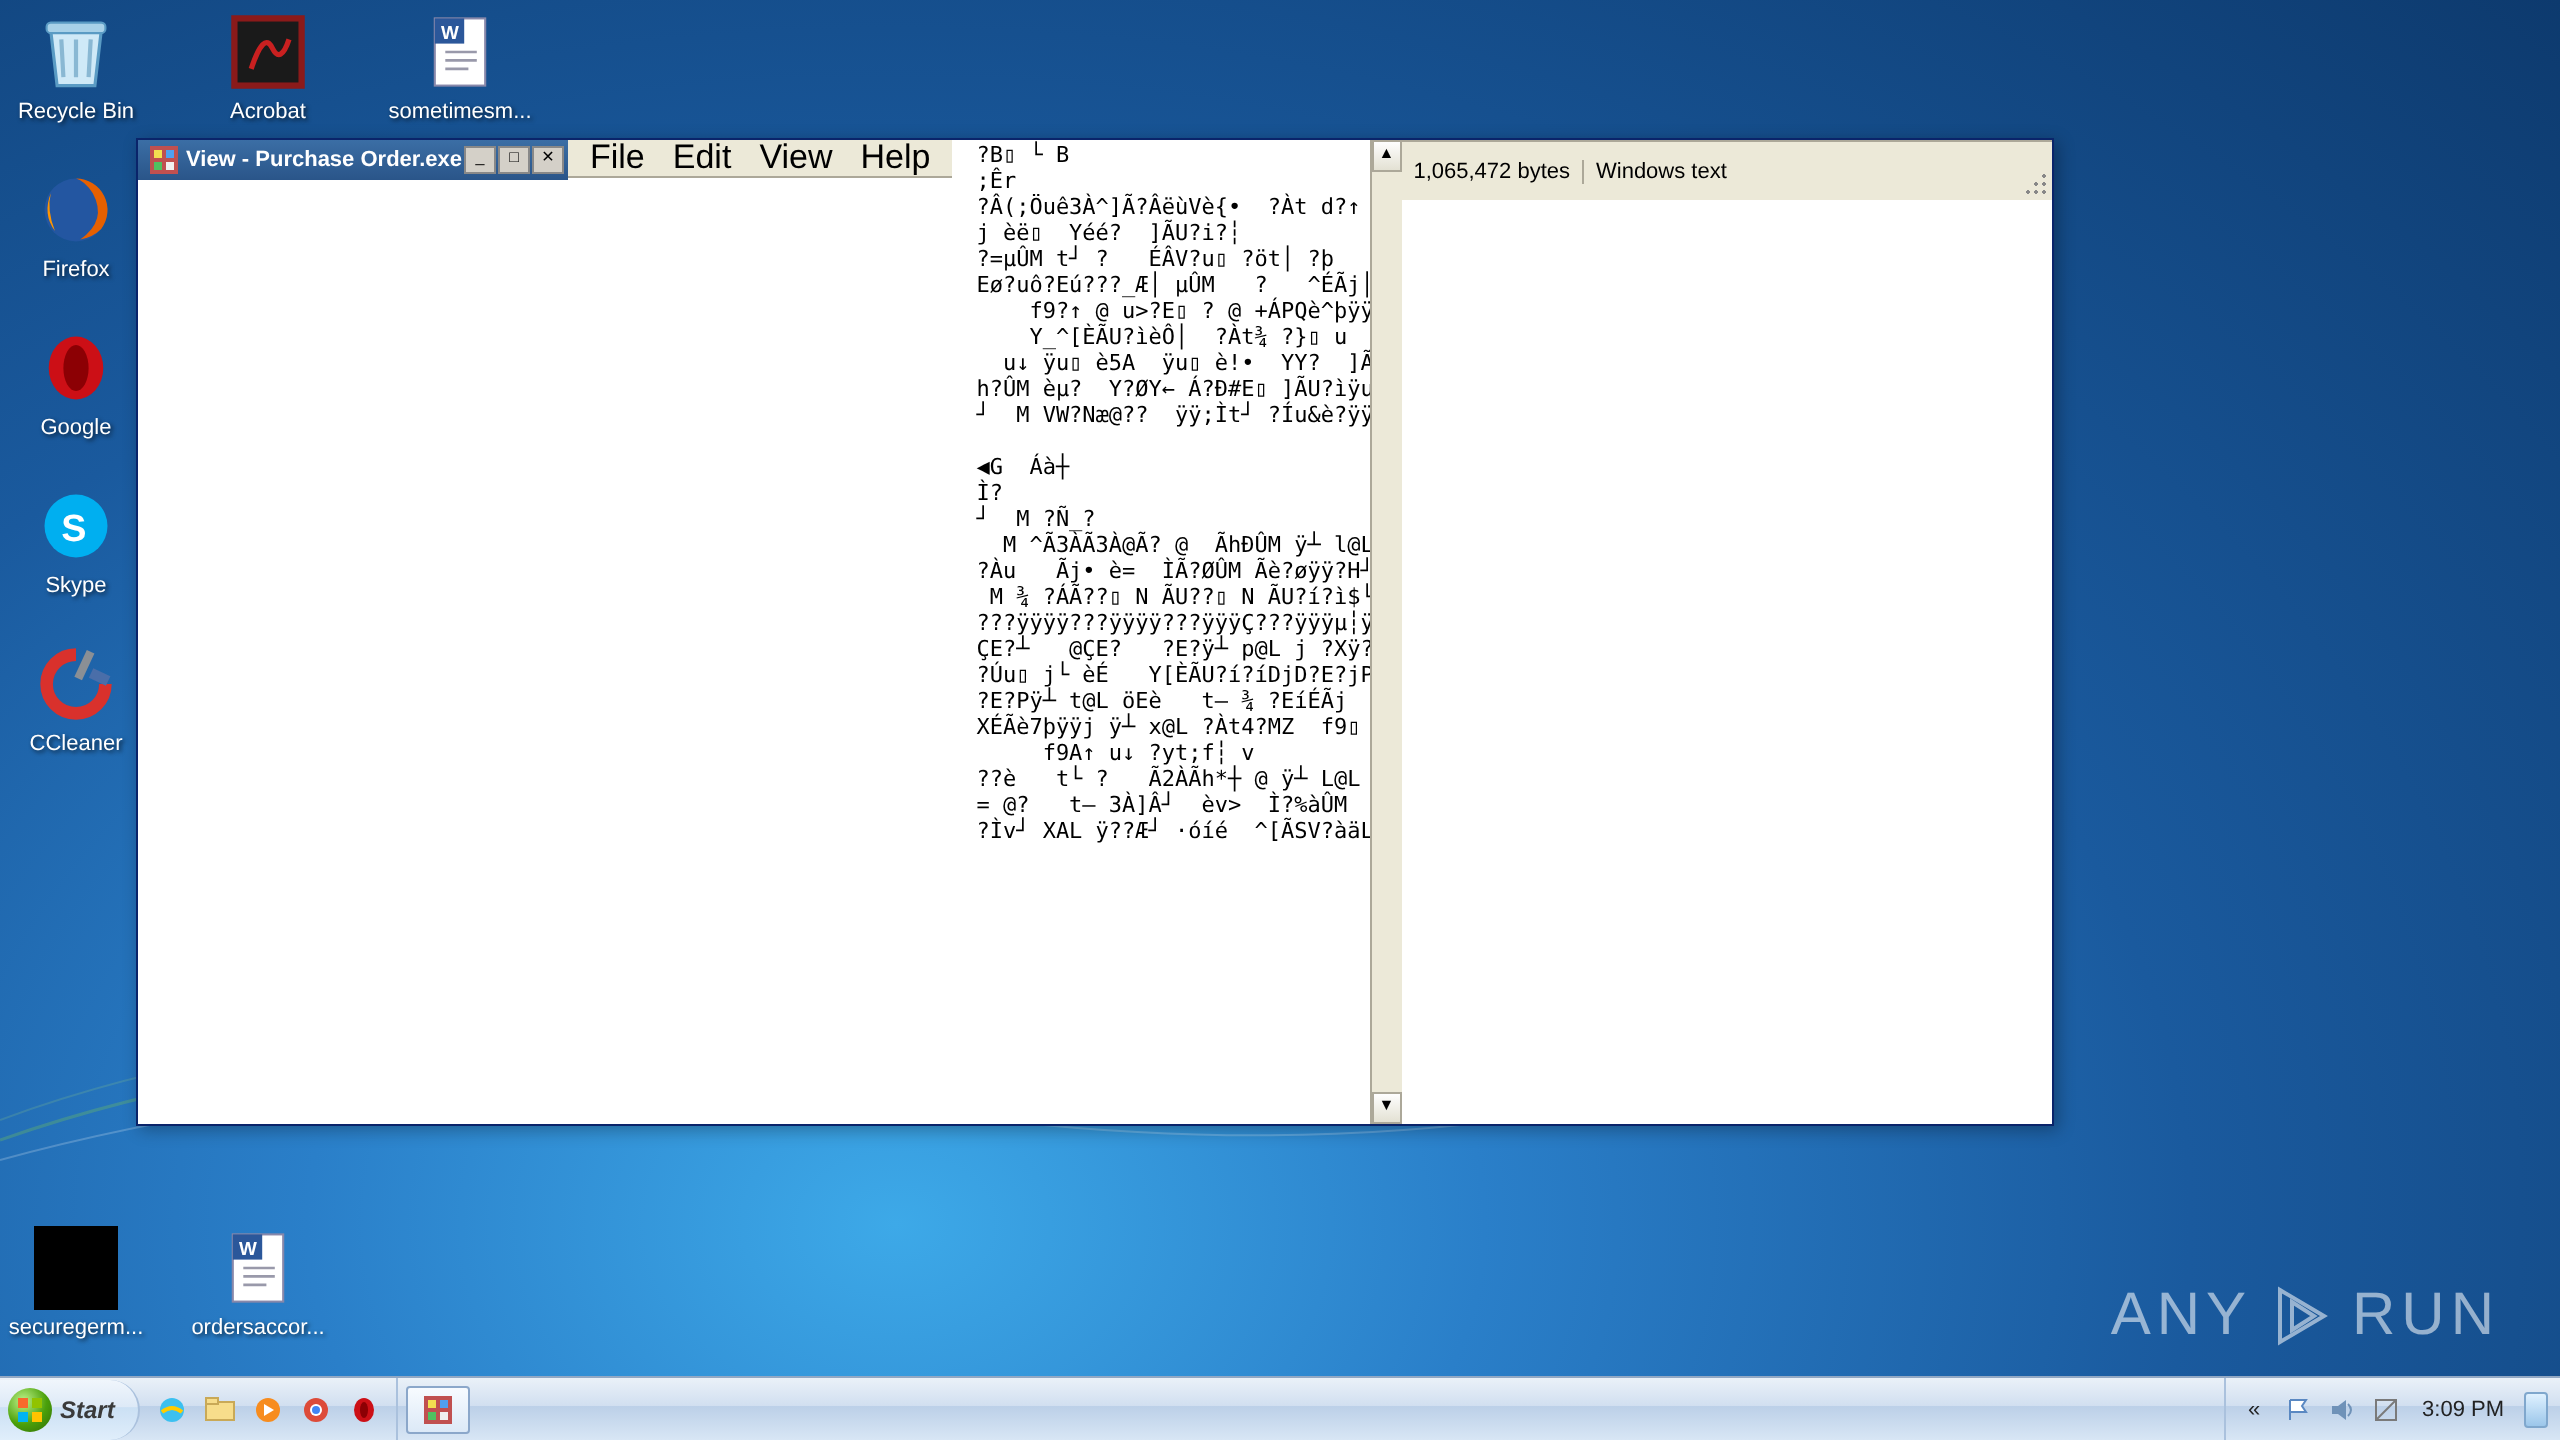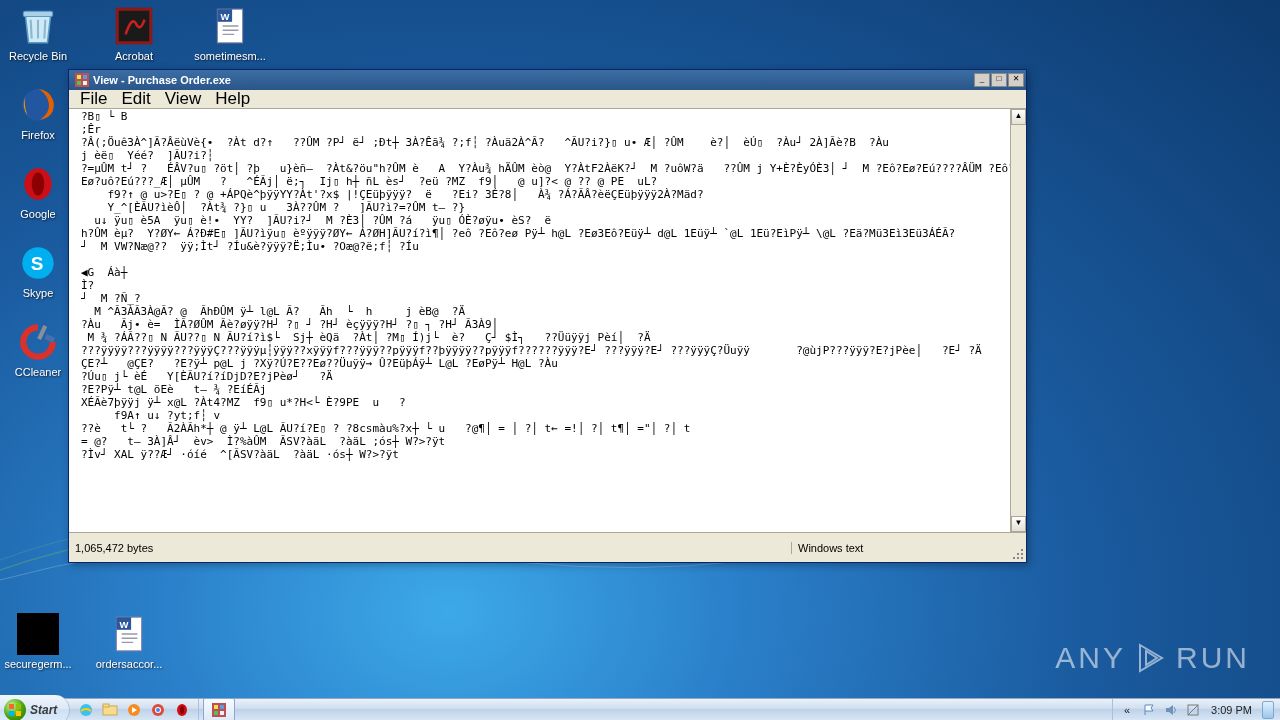--- a/index.html
+++ b/index.html
@@ -9,21 +9,21 @@
 .swoosh { position: absolute; left: 0; bottom: 120px; width: 900px; height: 120px; pointer-events: none; opacity: 0.35; }
 
 .desktop-icons { position: absolute; top: 5px; left: 5px; display: flex; flex-direction: column; gap: 22px; }
 .icon-row { display: flex; gap: 30px; }
 .desktop-icon { width: 66px; display: flex; flex-direction: column; align-items: center; gap: 3px; cursor: pointer; }
 .desktop-icon .ic { width: 42px; height: 42px; display: flex; align-items: center; justify-content: center; font-size: 32px; }
 .desktop-icon .lbl { color: #fff; font-size: 11px; text-align: right; text-shadow: 1px 1px 2px rgba(0,0,0,0.7); line-height: 1.1; }
 
 .bottom-icons { position: absolute; left: 5px; bottom: 50px; display: flex; gap: 25px; }
 
-.window { position: absolute; left: 68px; top: 69px; width: 959px; height: 494px; background: #fff; border: 1px solid #0a246a; box-shadow: 2px 2px 8px rgba(0,0,0,0.3); display: flex; flex-direction: column; }
+.window { position: absolute; left: 68px; top: 69px; width: 959px; height: 494px; background: #fff; border: 1px solid #0a246a; box-shadow: 2px 2px 8px rgba(0,0,0,0.3); display: flex; flex-direction: row; }
 .titlebar { height: 20px; background: linear-gradient(#3b6ea5, #2a5589); display: flex; align-items: center; padding: 0 2px; }
 .titlebar .app-ic { width: 14px; height: 14px; margin: 0 4px; }
 .titlebar .title { color: #fff; font-size: 11px; font-weight: bold; flex: 1; }
 .win-btns { display: flex; gap: 0; }
 .win-btn { width: 16px; height: 14px; background: #d4d0c8; border: 1px solid #888; font-size: 8px; line-height: 10px; text-align: center; cursor: pointer; color: #000; font-family: "Tahoma", sans-serif; margin-left: 1px; }
 .menubar { height: 19px; background: #ece9d8; border-bottom: 1px solid #aca899; display: flex; align-items: center; padding: 0 4px; font-size: 17px; }
 .menubar span { padding: 2px 7px; cursor: pointer; }
 
 .content-wrap { flex: 1; display: flex; background: #fff; position: relative; overflow: hidden; }
 .content { flex: 1; padding: 1px 12px; font-family: "Lucida Console", "Consolas", monospace; font-size: 11px; line-height: 13px; white-space: pre; overflow: hidden; color: #000; }
@@ -34,21 +34,21 @@
 .status-left { flex: 1; padding: 0 6px; border-right: 1px solid #aca899; }
 .status-right { width: 220px; padding: 0 6px; }
 .grip { width: 14px; height: 14px; align-self: flex-end; background:
   radial-gradient(circle at 10px 10px, #888 1px, transparent 1px),
   radial-gradient(circle at 10px 6px, #888 1px, transparent 1px),
   radial-gradient(circle at 6px 10px, #888 1px, transparent 1px),
   radial-gradient(circle at 10px 2px, #888 1px, transparent 1px),
   radial-gradient(circle at 6px 6px, #888 1px, transparent 1px),
   radial-gradient(circle at 2px 10px, #888 1px, transparent 1px); }
 
-.taskbar { position: absolute; left: 0; bottom: 0; width: 100%; height: 22px; background: linear-gradient(#eaf1f8, #d1dff0 45%, #bcd0e8 46%, #d8e6f5); border-top: 1px solid #92a8c4; display: flex; align-items: center; }
+.taskbar { position: absolute; left: 0; bottom: 0; width: 100%; height: 32px; background: linear-gradient(#eaf1f8, #d1dff0 45%, #bcd0e8 46%, #d8e6f5); border-top: 1px solid #92a8c4; display: flex; align-items: center; }
 .start { height: 30px; padding: 0 12px 0 4px; display: flex; align-items: center; cursor: pointer; background: linear-gradient(#f0f6fc, #dde9f7 45%, #cbe0f4 46%, #e0eefb); border-radius: 0 18px 18px 0; border-right: 1px solid #aac1dd;}
 .start .orb { width: 22px; height: 22px; border-radius: 50%; background: radial-gradient(circle at 35% 30%, #bff38a, #4aa00a 55%, #2f6b06); margin-right: 4px; display: flex; align-items:center; justify-content:center; }
 .start .orb svg { width: 14px; height: 14px; }
 .start .txt { font-size: 12px; color: #3a3a3a; font-style: italic; font-weight: bold; }
 .ql { display: flex; align-items: center; height: 100%; padding: 0 6px; gap: 4px; border-right: 1px solid #aac1dd; }
 .ql .qi { width: 20px; height: 20px; display: flex; align-items: center; justify-content: center; cursor: pointer; font-size: 14px; }
 .task-item { height: 24px; margin-left: 4px; padding: 0 8px; display: flex; align-items: center; gap: 4px; border: 1px solid #8ba7ca; border-radius: 2px; background: linear-gradient(#f7fbff,#dce9f7); cursor: pointer; }
 .tray { margin-left: auto; display: flex; align-items: center; height: 100%; padding: 0 6px; gap: 6px; border-left: 1px solid #aac1dd; font-size: 11px; color: #222; }
 .tray .ti { width: 16px; height: 16px; display: flex; align-items: center; justify-content: center; }
 .tray .clock { margin: 0 4px; }

